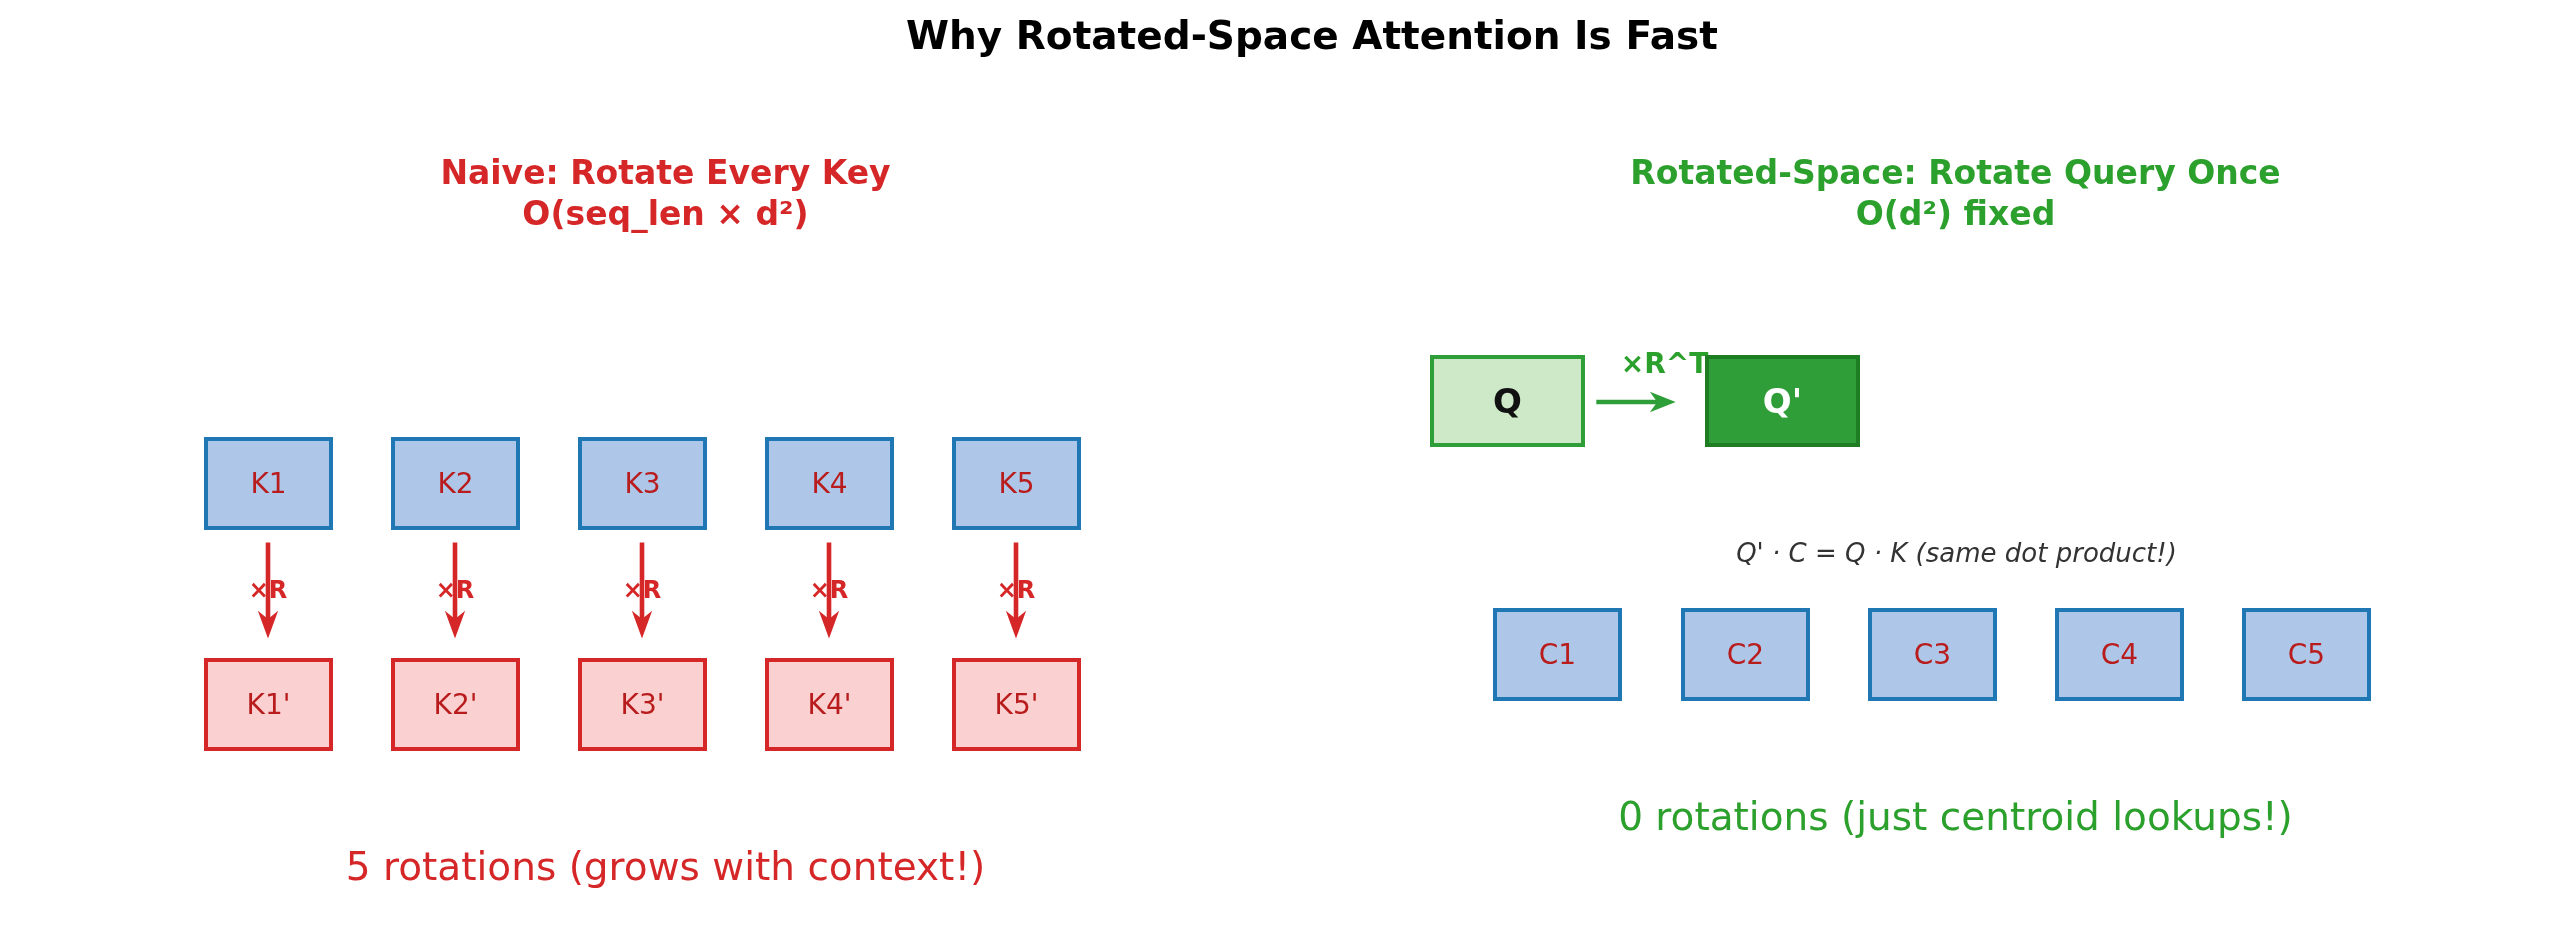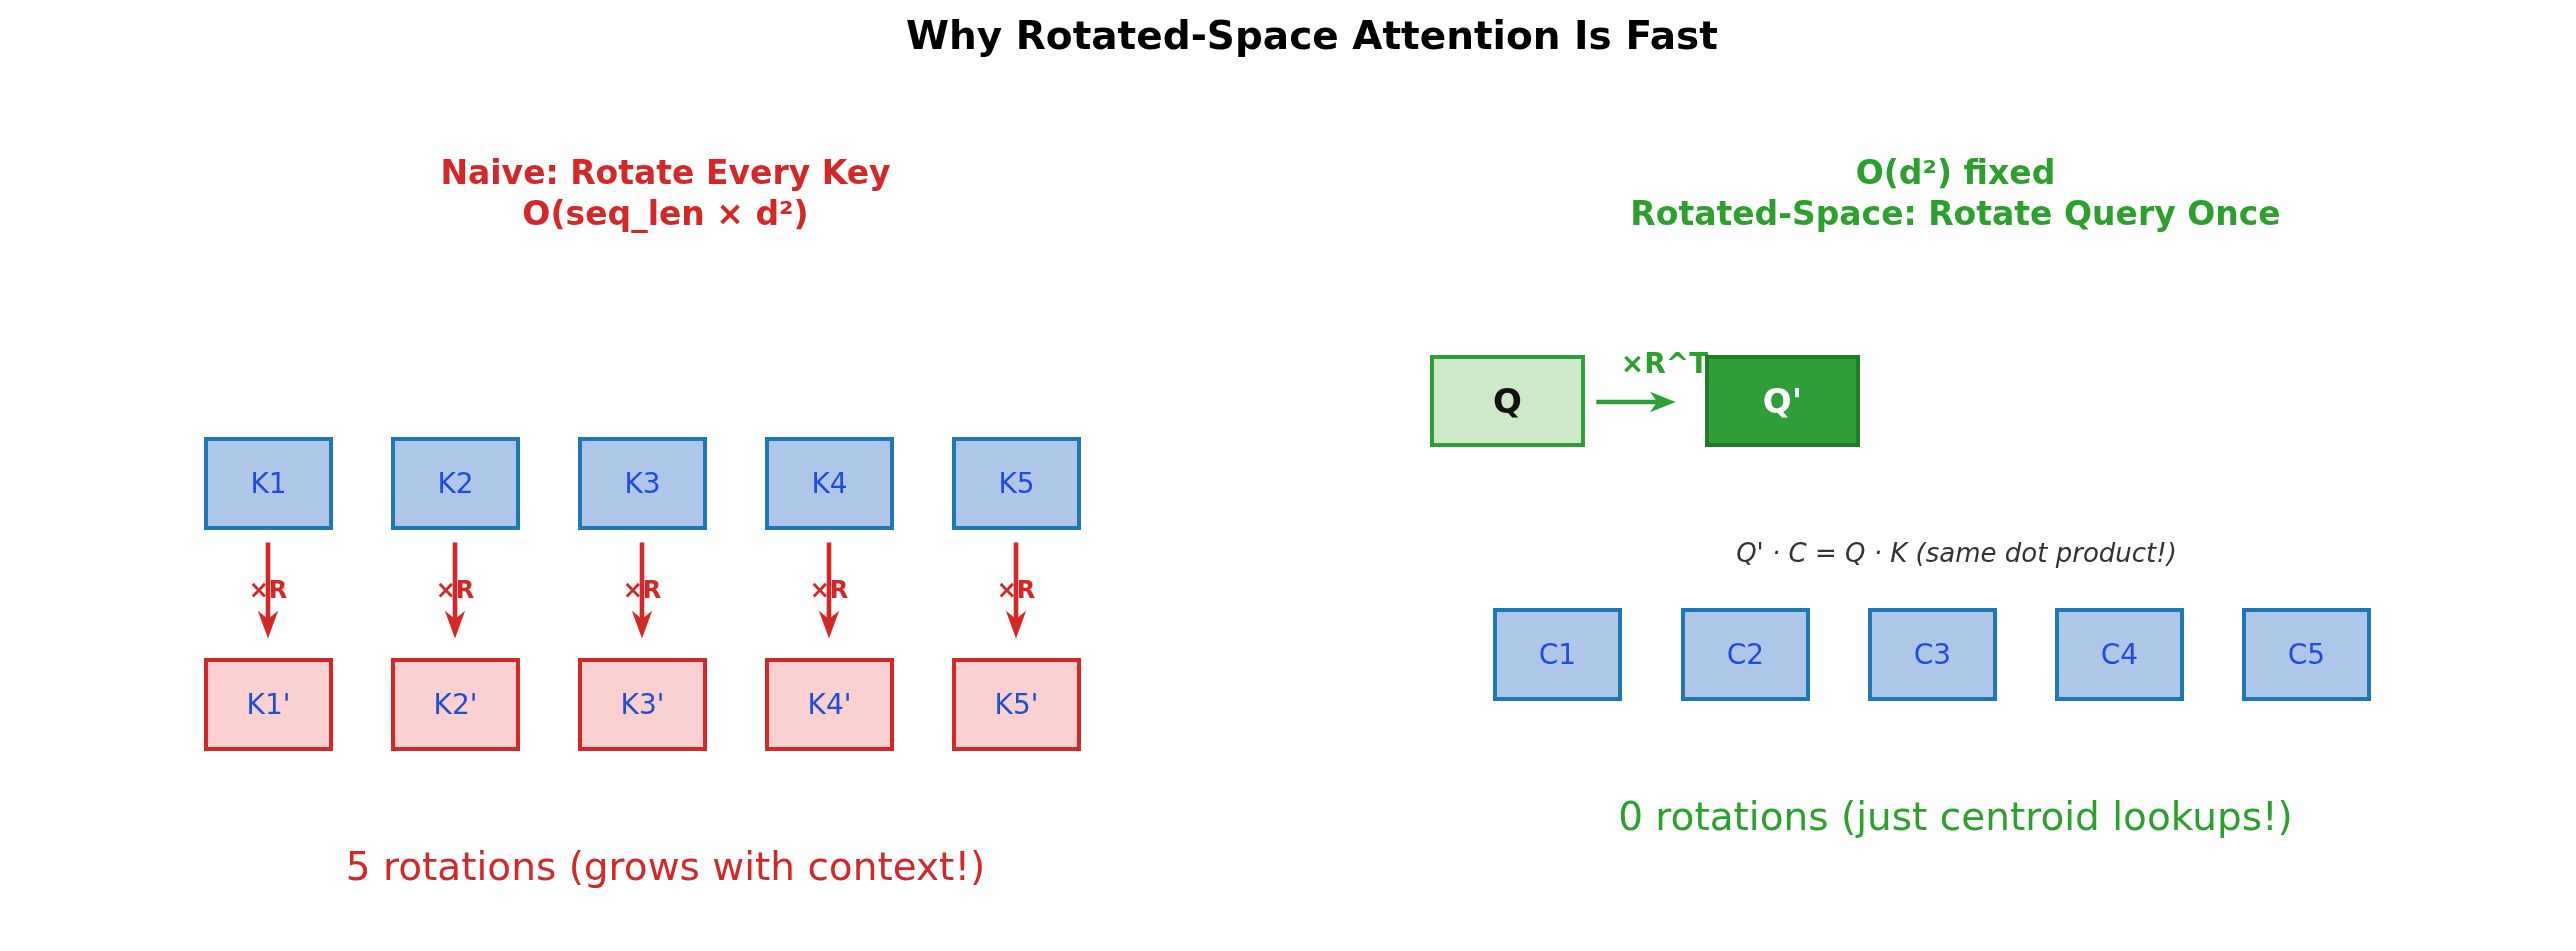--- a/index.html
+++ b/index.html
@@ -20,21 +20,21 @@
   }
   .panel-title { font-size: 33px; font-weight: bold; line-height: 1.25; }
   .panel-title.red   { color: #d62728; top: 152px; left: 174px;  width: 935px; }
   .panel-title.green { color: #2ca02c; top: 152px; left: 1464px; width: 935px; }
 
   .box {
     position: absolute;
     box-sizing: border-box;
     display: flex; align-items: center; justify-content: center;
     width: 129px; height: 93px;
-    font-size: 28px; color: #1d4ed8;
+    font-size: 28px; color: #b91c1c;
   }
   .key-box      { background: #aec7e8; border: 4.7px solid #1f77b4; top: 437px; }
   .kprime-box   { background: #fbd0d0; border: 4.7px solid #d62728; top: 658px; }
   .centroid-box { background: #aec7e8; border: 4.7px solid #1f77b4; top: 608px; }
 
   .q-box {
     position: absolute; box-sizing: border-box;
     display: flex; align-items: center; justify-content: center;
     width: 155px; height: 92px; top: 355px;
     font-size: 34px; font-weight: bold;
@@ -68,22 +68,22 @@
 <div id="figure">
 
   <div class="ctext fig-title">Why Rotated-Space Attention Is Fast</div>
 
   <div class="ctext panel-title red">
     <div>Naive: Rotate Every Key</div>
     <div>O(seq_len × d²)</div>
   </div>
 
   <div class="ctext panel-title green">
+    <div>Rotated-Space: Rotate Query Once</div>
     <div>O(d²) fixed</div>
-    <div>Rotated-Space: Rotate Query Once</div>
   </div>
 
   <div class="box key-box" style="left:204px">K1</div>
   <div class="box key-box" style="left:391px">K2</div>
   <div class="box key-box" style="left:578px">K3</div>
   <div class="box key-box" style="left:765px">K4</div>
   <div class="box key-box" style="left:952px">K5</div>
 
   <div class="down-arrow" style="left:256px">
     <svg width="24" height="101" viewBox="0 0 26 108">

